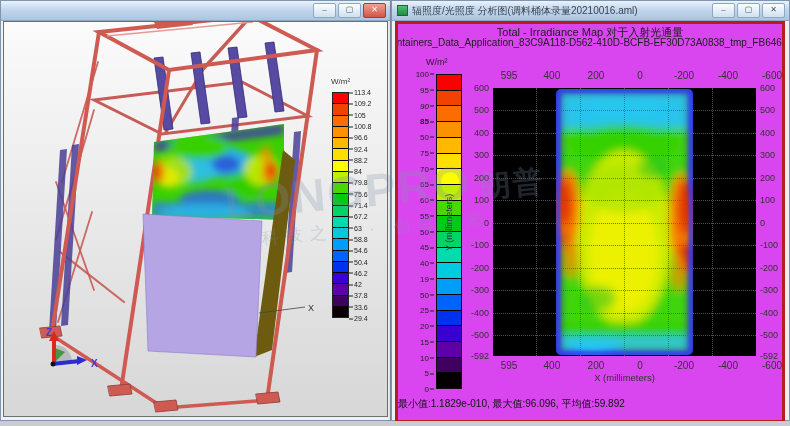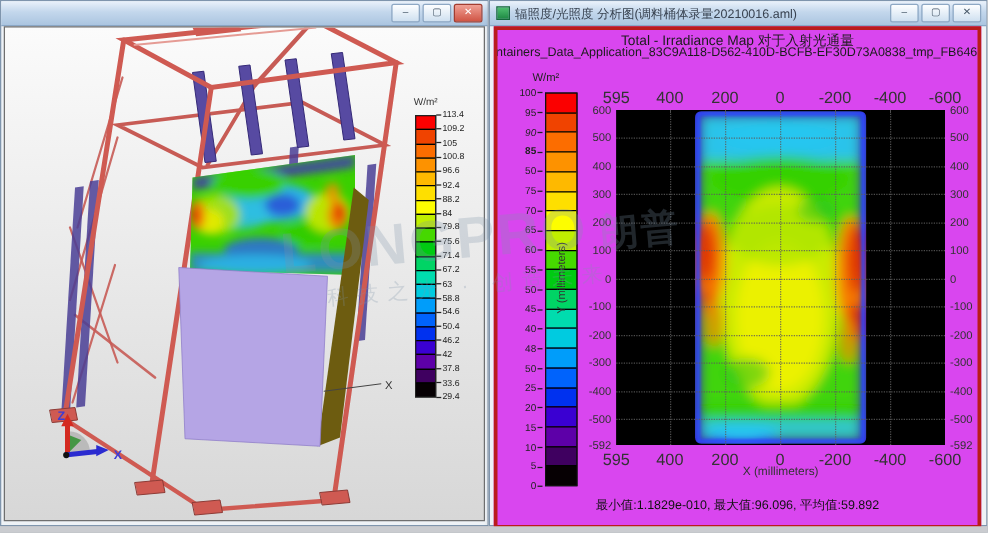--- a/index.html
+++ b/index.html
@@ -44,28 +44,28 @@
   .rlegend .ticks{position:absolute;right:28px;top:0;height:315px;left:0;}
   .rlegend .tick{position:absolute;right:0;transform:translateY(-50%);font-size:8px;color:#222;white-space:nowrap;}
   .rlegend .tick::after{content:"";display:inline-block;width:4px;height:1px;background:#222;vertical-align:middle;margin-left:1px;}
   #plot{position:absolute;left:95px;top:64px;width:263px;height:268px;background:#000;}
   #plot svg{position:absolute;inset:0;}
   #grid{position:absolute;inset:0;pointer-events:none;}
   .gv{position:absolute;top:0;bottom:0;width:0;border-left:1px dotted #5c5c5c;opacity:.85;}
   .gh{position:absolute;left:0;right:0;height:0;border-top:1px dotted #5c5c5c;opacity:.85;}
   .xrow{position:absolute;left:95px;width:263px;height:11px;}
   #xtop{top:46px;} #xbot{top:336px;}
-  .axlbl{position:absolute;transform:translateX(-50%);font-size:13px;color:#333;white-space:nowrap;}
+  .axlbl{position:absolute;transform:translateX(-50%);font-size:10px;color:#333;white-space:nowrap;margin-left:16px;}
   .ycol{position:absolute;top:64px;width:31px;height:268px;}
   #yleft{left:62px;} #yright{left:360px;}
   .aylbl{position:absolute;transform:translateY(-50%);font-size:9px;color:#333;white-space:nowrap;}
   .ylab{position:absolute;left:46px;top:64px;height:268px;width:12px;writing-mode:vertical-rl;
         transform:rotate(180deg);text-align:center;font-size:9px;color:#333;}
   .xlab{position:absolute;left:95px;top:348px;width:263px;text-align:center;font-size:9.5px;color:#333;}
-  .stats{position:absolute;left:0;width:100%;text-align:center;font-size:10px;color:#111;white-space:nowrap;}
+  .stats{position:absolute;left:0;width:100%;text-align:left;font-size:10px;color:#111;white-space:nowrap;}
   .s1{top:373px;} .s2{top:384px;}
   
   .watermark{position:absolute;left:225px;top:162px;transform:rotate(-5deg);opacity:.26;color:#7e93a8;
              pointer-events:none;z-index:60;white-space:nowrap;}
   .wm-l{font-size:46px;font-weight:bold;letter-spacing:2px;}
   .wm-cn{font-size:30px;font-weight:bold;margin-left:10px;}
   .wm-tag{font-size:17px;letter-spacing:7px;margin-top:0;padding-left:34px;}
   .deskbar{position:absolute;left:0;right:0;bottom:0;height:5px;background:#caccd0;}
 </style>
 </head>
@@ -260,21 +260,21 @@
             <div class="tick" style="top: 15%; font-weight: bold;">85</div>
             <div class="tick" style="top: 20%;">50</div>
             <div class="tick" style="top: 25%;">75</div>
             <div class="tick" style="top: 30%;">70</div>
             <div class="tick" style="top: 35%;">65</div>
             <div class="tick" style="top: 40%;">60</div>
             <div class="tick" style="top: 45%;">55</div>
             <div class="tick" style="top: 50%; padding-left: 36px;">50</div>
             <div class="tick" style="top: 55%;">45</div>
             <div class="tick" style="top: 60%;">40</div>
-            <div class="tick" style="top: 65%;">48</div>
+            <div class="tick" style="top: 65%;">19</div>
             <div class="tick" style="top: 70%;">50</div>
             <div class="tick" style="top: 75%;">25</div>
             <div class="tick" style="top: 80%;">20</div>
             <div class="tick" style="top: 85%;">15</div>
             <div class="tick" style="top: 90%;">10</div>
             <div class="tick" style="top: 95%;">5</div>
             <div class="tick" style="top: 100%;">0</div>
           </div>
         <div class="bar">
             <div class="band" style="background: rgb(251, 0, 0);"></div>

